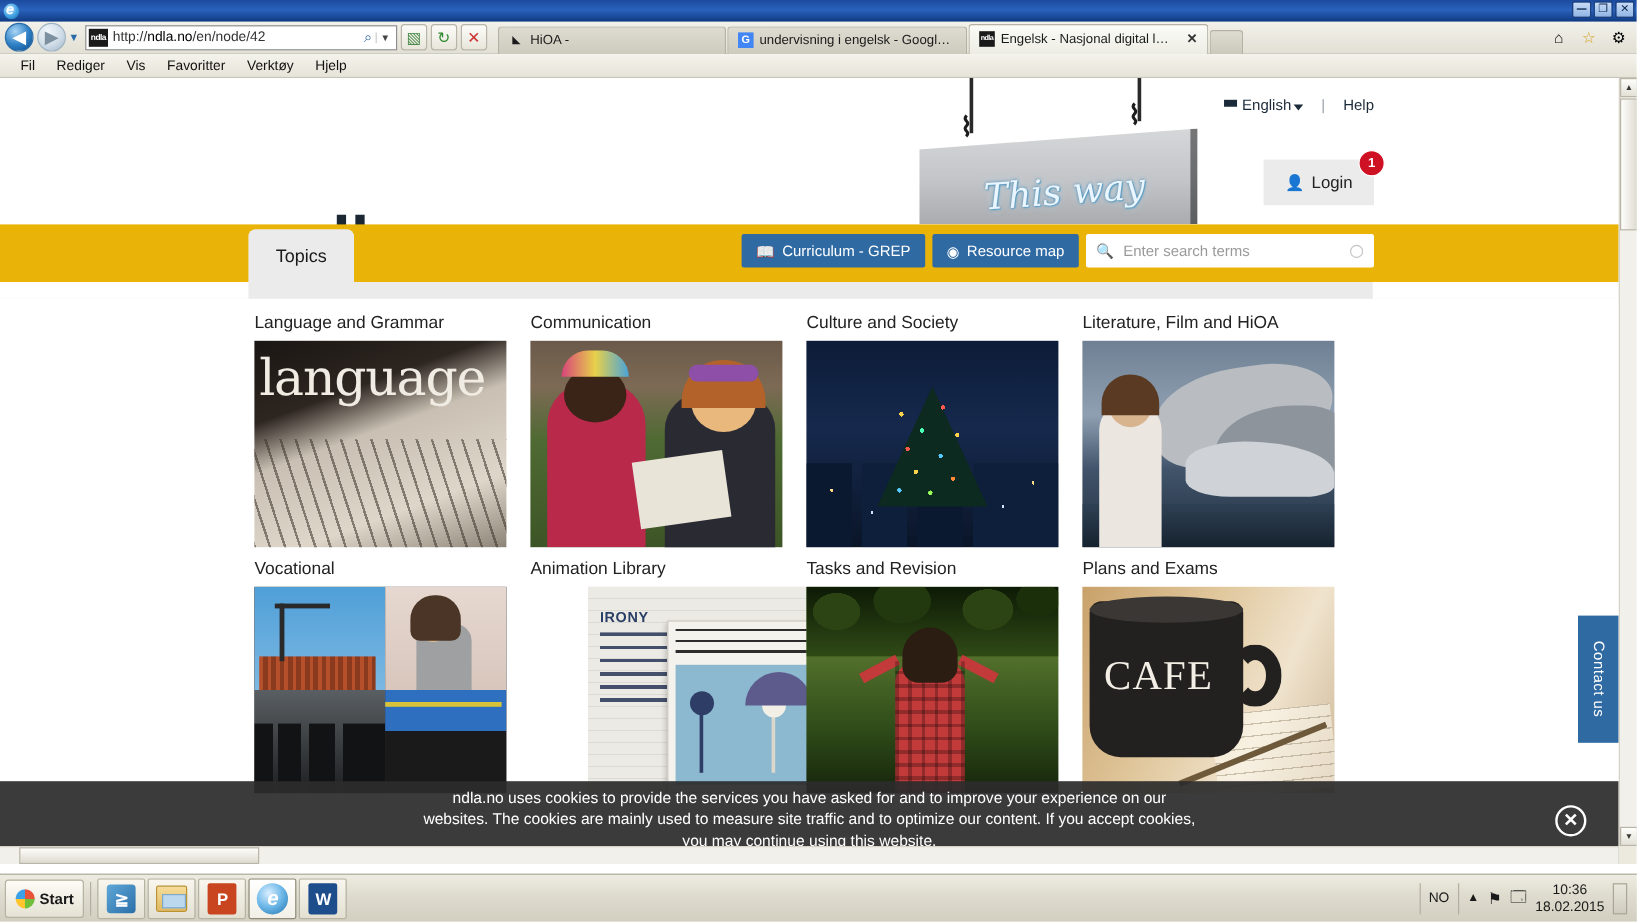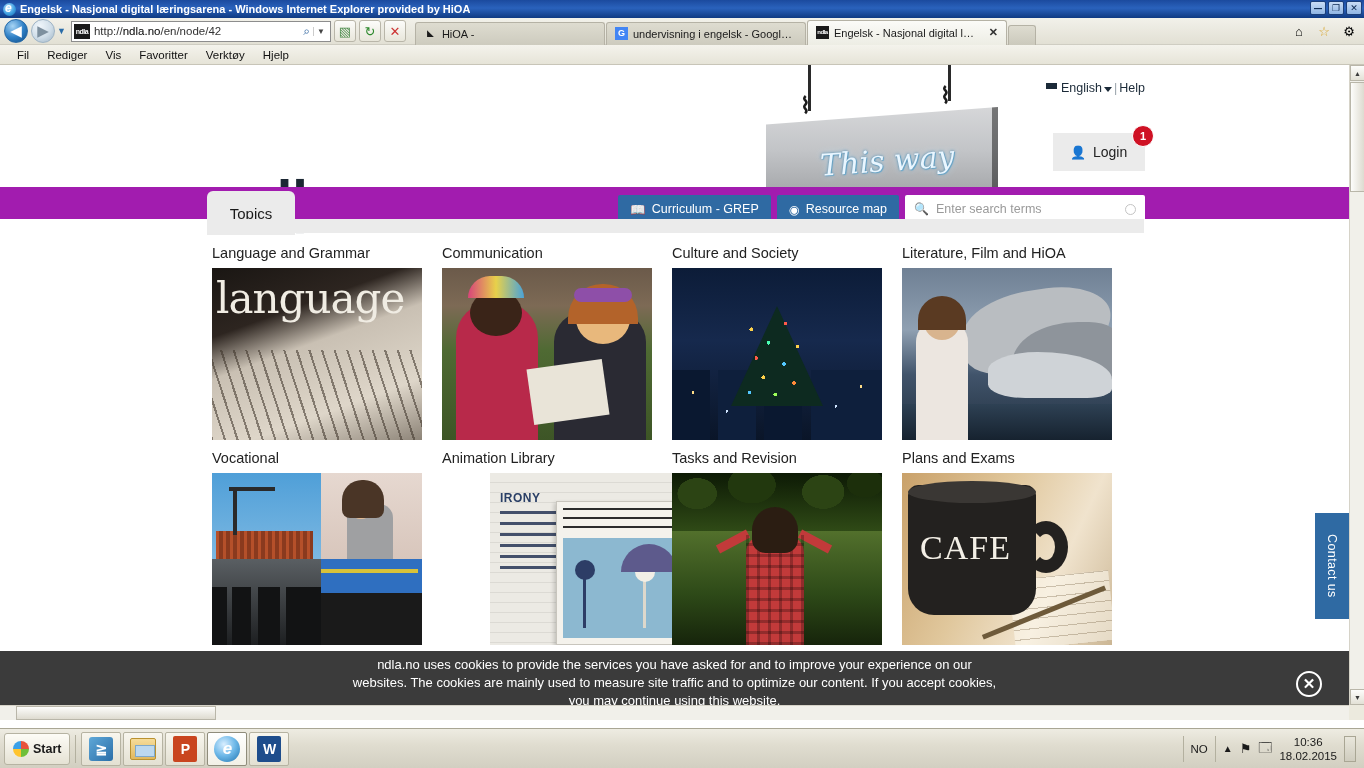--- a/index.html
+++ b/index.html
@@ -125,21 +125,21 @@
   }
   .page { position: relative; width: 1349px; height: 655px; background:#fff; overflow:hidden; }
 
   
   .site-header { position: relative; height: 122px; background: #fff; }
   .logo-wrap { position: absolute; left: 203px; top: 112px; display: flex; align-items: flex-end; gap: 18px; }
   .ndla-logo { height: 58px; }
   .lang-sel { display: flex; align-items: center; gap: 26px; color: #1b2a38; font-size: 16px; padding-bottom: 10px;}
   .caret-dn { width:0;height:0;border-left:8px solid transparent;border-right:8px solid transparent;border-top:9px solid #13212c; }
 
-  .hdr-right { position: absolute; right: 204px; top: 16px; display: flex; align-items: center; gap: 2px; font-size: 12.5px; color: #1b2a38; }
+  .hdr-right { position: absolute; right: 204px; top: 16px; display: flex; align-items: center; gap: 15px; font-size: 12.5px; color: #1b2a38; }
   .hdr-right .sep { color: #9aa3ab; }
   .flag-ico { display:inline-block; width:11px; height:10px; background:#1b2a38;
               clip-path: polygon(0 0,100% 0,100% 60%,0 60%); margin-right:4px; position:relative; top:1px;}
   .caret-sm { display:inline-block; width:0;height:0;border-left:4px solid transparent;border-right:4px solid transparent;border-top:5px solid #1b2a38; margin-left:2px;}
 
   .login-btn {
     position: absolute; right: 204px; top: 68px;
     width: 92px; height: 38px;
     background: #ebebeb; border: none;
     display: flex; align-items: center; justify-content: center; gap: 6px;
@@ -167,21 +167,21 @@
     position: absolute; left: 54px; top: 78px;
     font-family: "DejaVu Serif", serif;
     font-style: italic; font-size: 30px; color: #e9f6ff;
     text-shadow: 0 0 3px #3f7fa8, 1px 1px 0 #7fb3d0, 0 0 7px #bcdcee;
     transform: rotate(-4deg);
   }
   .hook { position:absolute; color:#1c1c1c; font-size:22px; font-weight:bold; }
 
   
   .navblue {
-    position: relative; height: 32px; background: #a21caf;
+    position: relative; height: 48px; background: #eab308;
   }
   .tab-topics {
     position: absolute; left: 207px; top: 4px;
     width: 88px; height: 44px;
     background: #ebebeb; border-radius: 6px 6px 0 0;
     display: flex; align-items: center; justify-content: center;
     font-size: 15px; color: #1a1a1a;
   }
   .nav-tools { position:absolute; right: 204px; top: 8px; display:flex; align-items:center; gap: 6px; }
   .nav-pill {
@@ -426,21 +426,20 @@
      background: radial-gradient(circle at 38% 32%, #d9eeff 0%, #6db8e8 48%, #1f72ad 100%);
      color:#fff;font-style:italic;font-weight:bold;font-size:17px;display:flex;align-items:center;justify-content:center;}
   .wd-ico { width:24px;height:26px;background:#1e4d8c; border-radius:2px; color:#fff; font-weight:bold; font-size:14px;
             display:flex;align-items:center;justify-content:center;}
 </style>
 </head>
 <body>
 
 <div class="titlebar">
   <span class="ie-logo"></span>
-  <span class="titlebar-text">Engelsk - Nasjonal digital læringsarena - Windows Internet Explorer provided by HiOA</span>
   <span class="win-buttons">
     <span class="win-btn">—</span>
     <span class="win-btn">❐</span>
     <span class="win-btn">✕</span>
   </span>
 </div>
 
 <div class="navbar">
   <span class="navarrow back">◀</span>
   <span class="navarrow fwd">▶</span>

